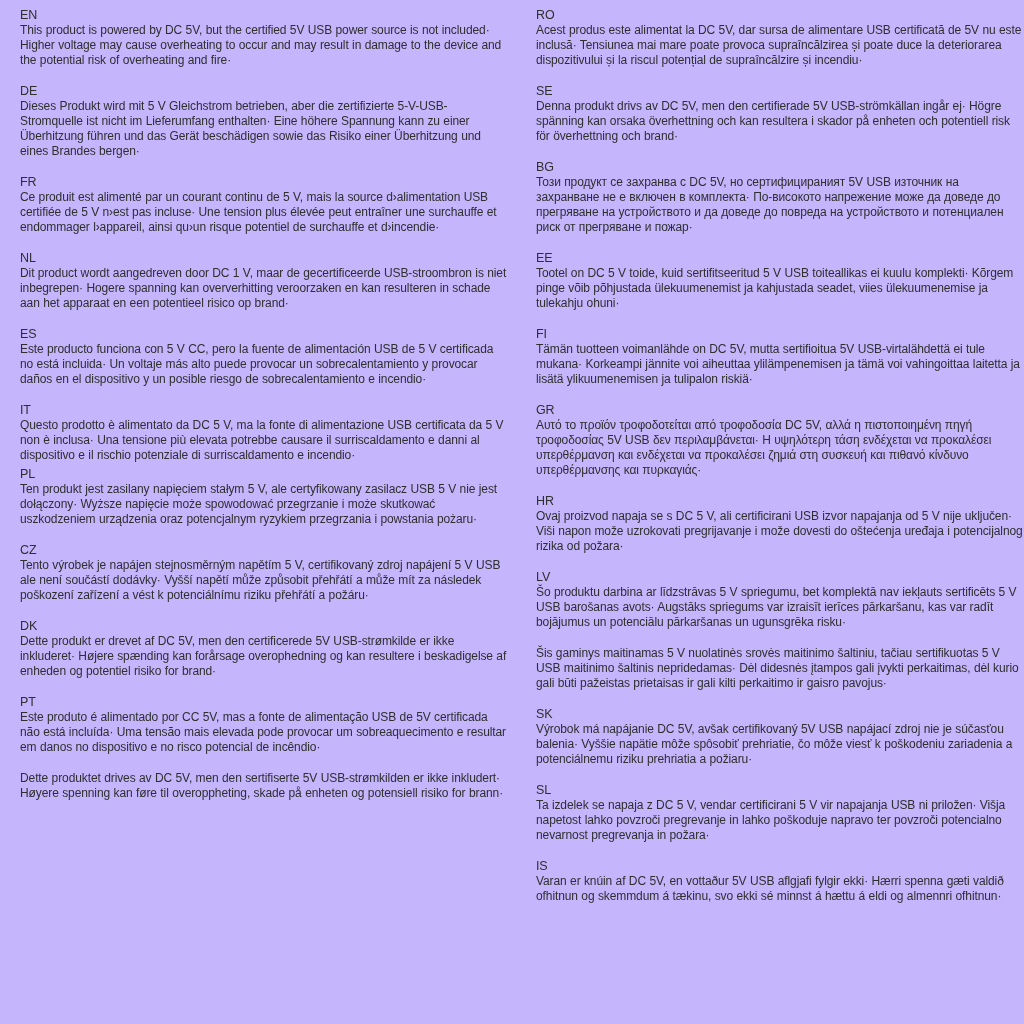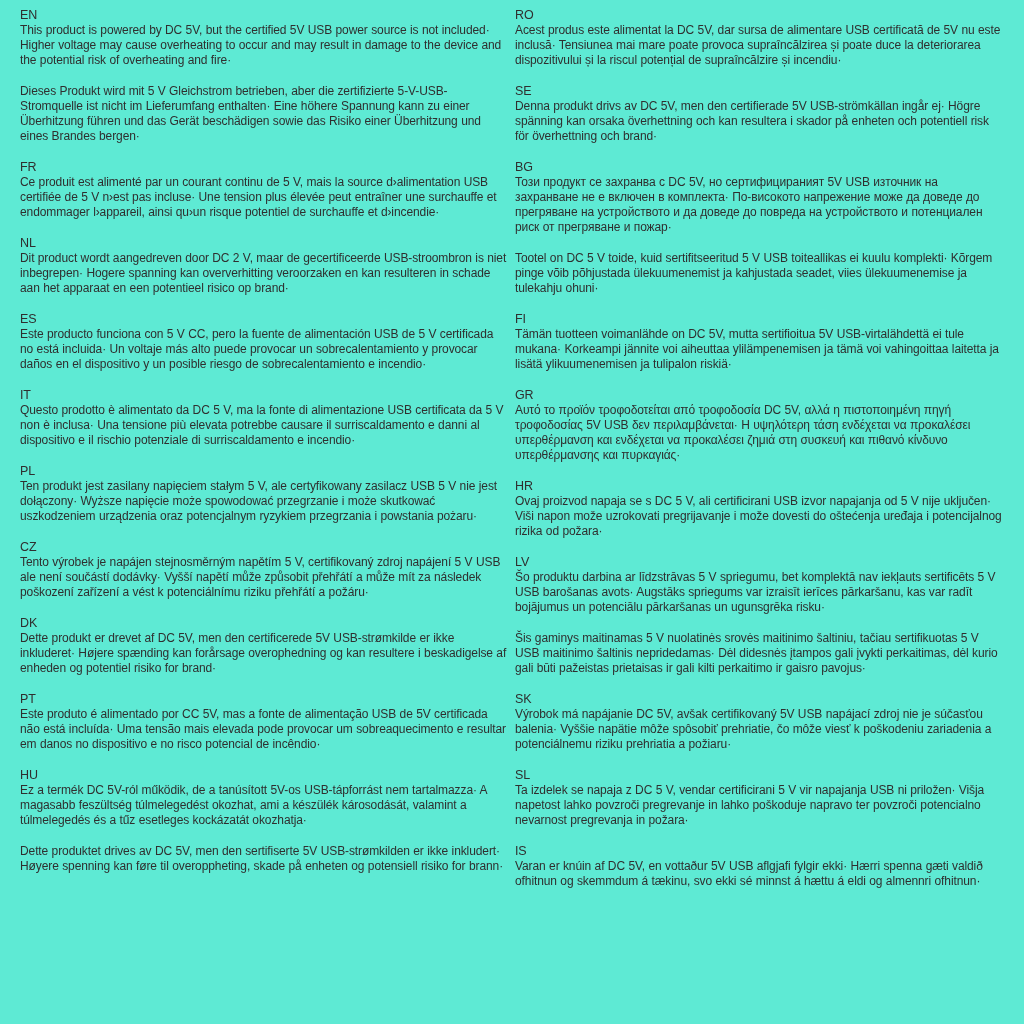--- a/index.html
+++ b/index.html
@@ -9,34 +9,34 @@
     width: 1024px;
     height: 1024px;
     overflow: hidden;
   }
   #doc {
     box-sizing: border-box;
     width: 1024px;
     height: 1024px;
     padding: 8px 12px 0 20px;
     display: flex;
-    gap: 6px;
+    gap: 27px;
     font-family: "Liberation Sans", sans-serif;
     color: #2f2f2f;
-    background: #5eead4;
+    background: #c4b5fd;
   }
   .col {
     width: 489px;
     flex: 0 0 489px;
   }
   .section {
     margin-bottom: 16px;
   }
   .section.tight {
-    margin-bottom: 16px;
+    margin-bottom: 4px;
   }
   .lang-code {
     font-size: 12.5px;
     line-height: 15px;
     font-weight: 400;
     letter-spacing: -0.1px;
   }
   .lang-text {
     margin: 0;
     font-size: 12px;
@@ -48,29 +48,30 @@
 </head>
 <body style="background: rgb(255, 255, 255);">
 
 <div id="doc" style="color: rgb(47, 47, 47);">
   <div class="col" id="col-left">
       <div class="section">
         <div class="lang-code">EN</div>
         <p class="lang-text">This product is powered by DC 5V, but the certified 5V USB power source is not included· Higher voltage may cause overheating to occur and may result in damage to the device and the potential risk of overheating and fire·</p>
       </div>
       <div class="section">
+        <div class="lang-code">DE</div>
         <p class="lang-text">Dieses Produkt wird mit 5 V Gleichstrom betrieben, aber die zertifizierte 5-V-USB-Stromquelle ist nicht im Lieferumfang enthalten· Eine höhere Spannung kann zu einer Überhitzung führen und das Gerät beschädigen sowie das Risiko einer Überhitzung und eines Brandes bergen·</p>
       </div>
       <div class="section">
         <div class="lang-code">FR</div>
         <p class="lang-text">Ce produit est alimenté par un courant continu de 5 V, mais la source d›alimentation USB certifiée de 5 V n›est pas incluse· Une tension plus élevée peut entraîner une surchauffe et endommager l›appareil, ainsi qu›un risque potentiel de surchauffe et d›incendie·</p>
       </div>
       <div class="section">
         <div class="lang-code">NL</div>
-        <p class="lang-text">Dit product wordt aangedreven door DC 2 V, maar de gecertificeerde USB-stroombron is niet inbegrepen· Hogere spanning kan oververhitting veroorzaken en kan resulteren in schade aan het apparaat en een potentieel risico op brand·</p>
+        <p class="lang-text">Dit product wordt aangedreven door DC 1 V, maar de gecertificeerde USB-stroombron is niet inbegrepen· Hogere spanning kan oververhitting veroorzaken en kan resulteren in schade aan het apparaat en een potentieel risico op brand·</p>
       </div>
       <div class="section">
         <div class="lang-code">ES</div>
         <p class="lang-text">Este producto funciona con 5 V CC, pero la fuente de alimentación USB de 5 V certificada no está incluida· Un voltaje más alto puede provocar un sobrecalentamiento y provocar daños en el dispositivo y un posible riesgo de sobrecalentamiento e incendio·</p>
       </div>
       <div class="section tight">
         <div class="lang-code">IT</div>
         <p class="lang-text">Questo prodotto è alimentato da DC 5 V, ma la fonte di alimentazione USB certificata da 5 V non è inclusa· Una tensione più elevata potrebbe causare il surriscaldamento e danni al dispositivo e il rischio potenziale di surriscaldamento e incendio·</p>
       </div>
       <div class="section">
@@ -83,41 +84,38 @@
       </div>
       <div class="section">
         <div class="lang-code">DK</div>
         <p class="lang-text">Dette produkt er drevet af DC 5V, men den certificerede 5V USB-strømkilde er ikke inkluderet· Højere spænding kan forårsage overophedning og kan resultere i beskadigelse af enheden og potentiel risiko for brand·</p>
       </div>
       <div class="section">
         <div class="lang-code">PT</div>
         <p class="lang-text">Este produto é alimentado por CC 5V, mas a fonte de alimentação USB de 5V certificada não está incluída· Uma tensão mais elevada pode provocar um sobreaquecimento e resultar em danos no dispositivo e no risco potencial de incêndio·</p>
       </div>
       <div class="section">
-        <div class="lang-code">HU</div>
-        <p class="lang-text">Ez a termék DC 5V-ról működik, de a tanúsított 5V-os USB-tápforrást nem tartalmazza· A magasabb feszültség túlmelegedést okozhat, ami a készülék károsodását, valamint a túlmelegedés és a tűz esetleges kockázatát okozhatja·</p>
-      </div>
-      <div class="section">
         <p class="lang-text">Dette produktet drives av DC 5V, men den sertifiserte 5V USB-strømkilden er ikke inkludert· Høyere spenning kan føre til overoppheting, skade på enheten og potensiell risiko for brann·</p>
       </div>
     </div>
   <div class="col" id="col-right">
       <div class="section">
         <div class="lang-code">RO</div>
         <p class="lang-text">Acest produs este alimentat la DC 5V, dar sursa de alimentare USB certificată de 5V nu este inclusă· Tensiunea mai mare poate provoca supraîncălzirea și poate duce la deteriorarea dispozitivului și la riscul potențial de supraîncălzire și incendiu·</p>
       </div>
       <div class="section">
         <div class="lang-code">SE</div>
         <p class="lang-text">Denna produkt drivs av DC 5V, men den certifierade 5V USB-strömkällan ingår ej· Högre spänning kan orsaka överhettning och kan resultera i skador på enheten och potentiell risk för överhettning och brand·</p>
       </div>
       <div class="section">
         <div class="lang-code">BG</div>
         <p class="lang-text">Този продукт се захранва с DC 5V, но сертифицираният 5V USB източник на захранване не е включен в комплекта· По-високото напрежение може да доведе до прегряване на устройството и да доведе до повреда на устройството и потенциален риск от прегряване и пожар·</p>
       </div>
       <div class="section">
+        <div class="lang-code">EE</div>
         <p class="lang-text">Tootel on DC 5 V toide, kuid sertifitseeritud 5 V USB toiteallikas ei kuulu komplekti· Kõrgem pinge võib põhjustada ülekuumenemist ja kahjustada seadet, viies ülekuumenemise ja tulekahju ohuni·</p>
       </div>
       <div class="section">
         <div class="lang-code">FI</div>
         <p class="lang-text">Tämän tuotteen voimanlähde on DC 5V, mutta sertifioitua 5V USB-virtalähdettä ei tule mukana· Korkeampi jännite voi aiheuttaa ylilämpenemisen ja tämä voi vahingoittaa laitetta ja lisätä ylikuumenemisen ja tulipalon riskiä·</p>
       </div>
       <div class="section">
         <div class="lang-code">GR</div>
         <p class="lang-text">Αυτό το προϊόν τροφοδοτείται από τροφοδοσία DC 5V, αλλά η πιστοποιημένη πηγή τροφοδοσίας 5V USB δεν περιλαμβάνεται· Η υψηλότερη τάση ενδέχεται να προκαλέσει υπερθέρμανση και ενδέχεται να προκαλέσει ζημιά στη συσκευή και πιθανό κίνδυνο υπερθέρμανσης και πυρκαγιάς·</p>
       </div>

